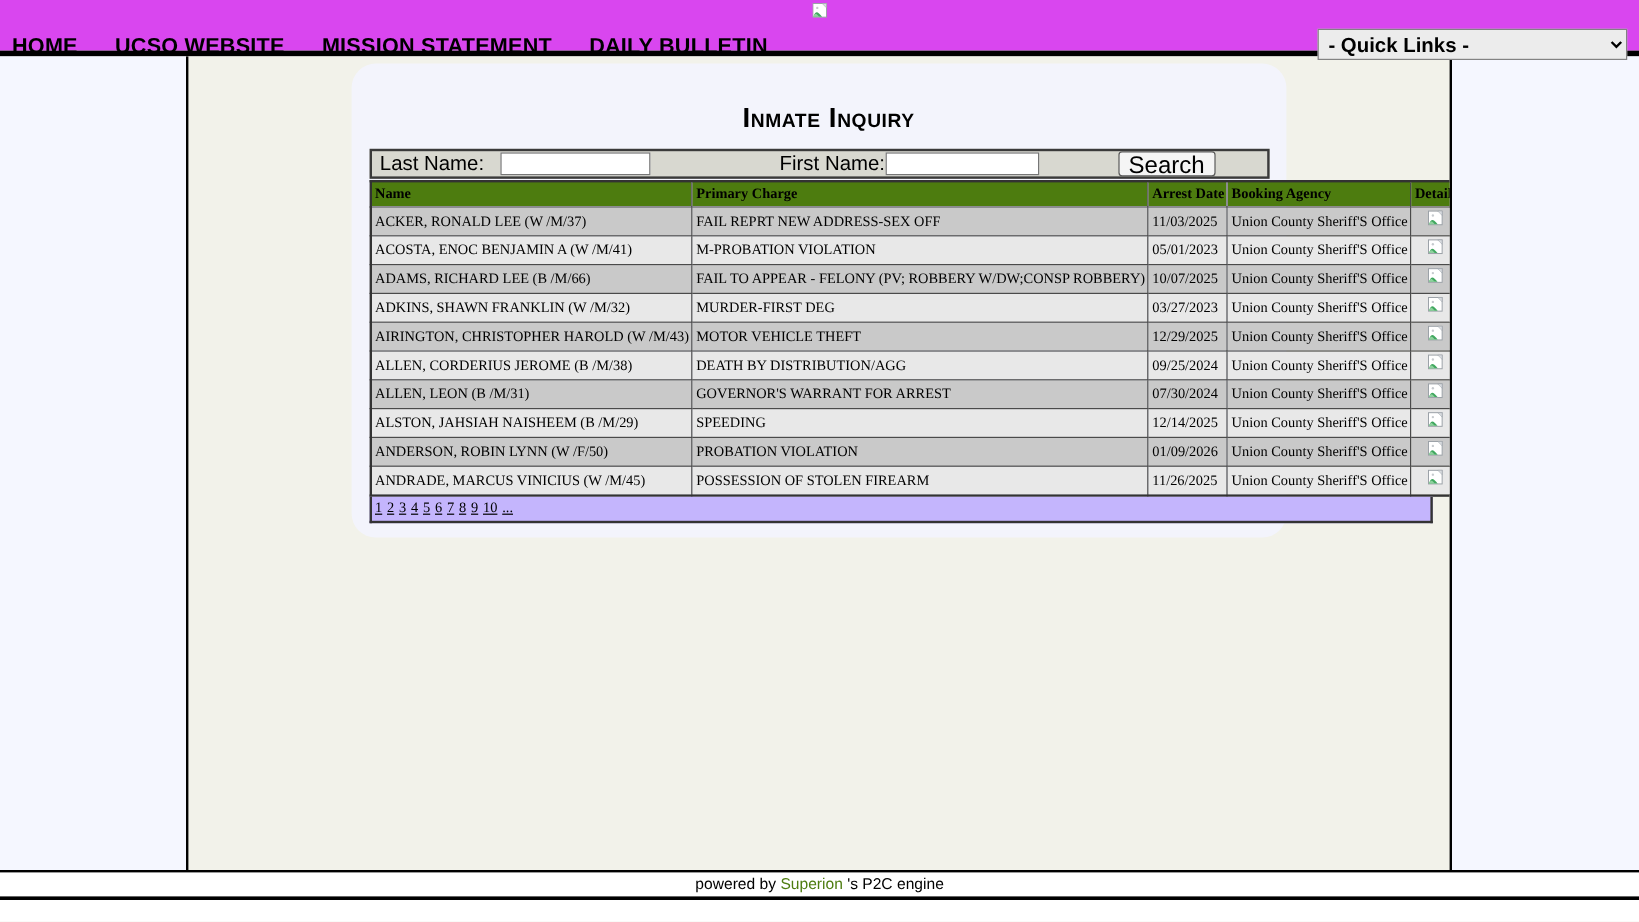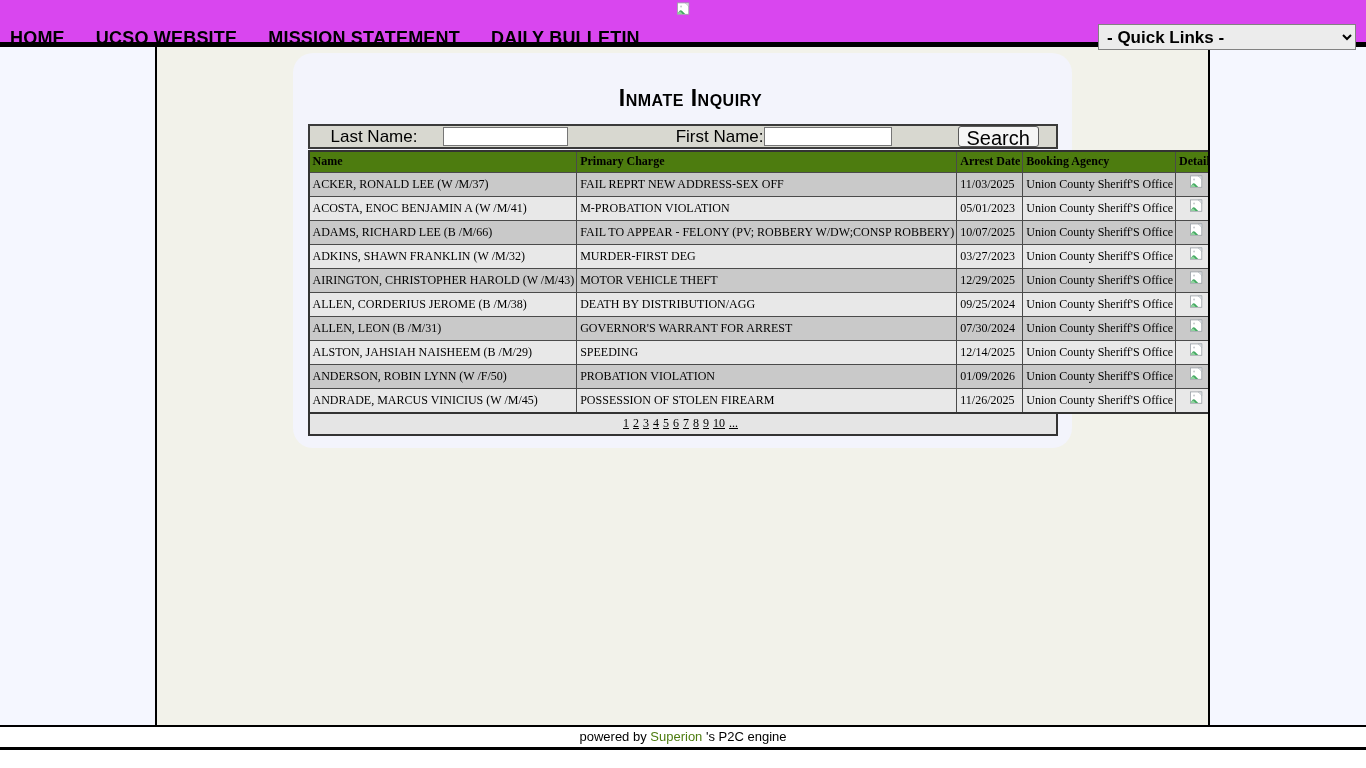--- a/index.html
+++ b/index.html
@@ -98,21 +98,21 @@
   .search-bar {
     width: 750px;
     margin: 0 auto;
     height: 25px;
     background: #d8d8d0;
     border: 2px solid #3a3a3a;
     display: flex;
     align-items: center;
     font-size: 17px;
   }
-  .search-label { padding-left: 21px; width: 133px; white-space: nowrap; }
+  .search-label { padding-left: 7px; width: 107px; white-space: nowrap; }
   .search-label.first { width: 196px; text-align: right; padding-left: 17px; }
   .search-input {
     width: 125px;
     height: 19px;
     border: 1px solid #767676;
     background: #fff;
     font-size: 13px;
     padding: 0 2px;
   }
   .search-input.second { width: 128px; }
@@ -149,29 +149,28 @@
   tr.odd  td { background: #c9c9c9; }
   tr.even td { background: #e8e8e8; }
   .c-name    { width: 222px; }
   .c-charge  { width: 315px; }
   .c-date    { width: 52px; }
   .c-agency  { width: 127px; }
   .c-details { width: 34px; text-align: center !important; }
   .c-details .brokenimg { display: inline-block; cursor: pointer; }
 
   .pagination-row {
-    width: 750px;
+    width: 886px;
     margin: 0 auto;
-    background: #e5e5e5;
+    background: #c4b5fd;
     border: 2px solid #333;
     border-top: 0;
     padding: 2px 3px 3px 3px;
     font-family: "Liberation Serif", serif;
     font-size: 12px;
-    text-align: center;
   }
   .pagination-row a {
     color: #000;
     text-decoration: underline;
     margin-right: 4px;
     cursor: pointer;
   }
 
   
   .site-footer {

